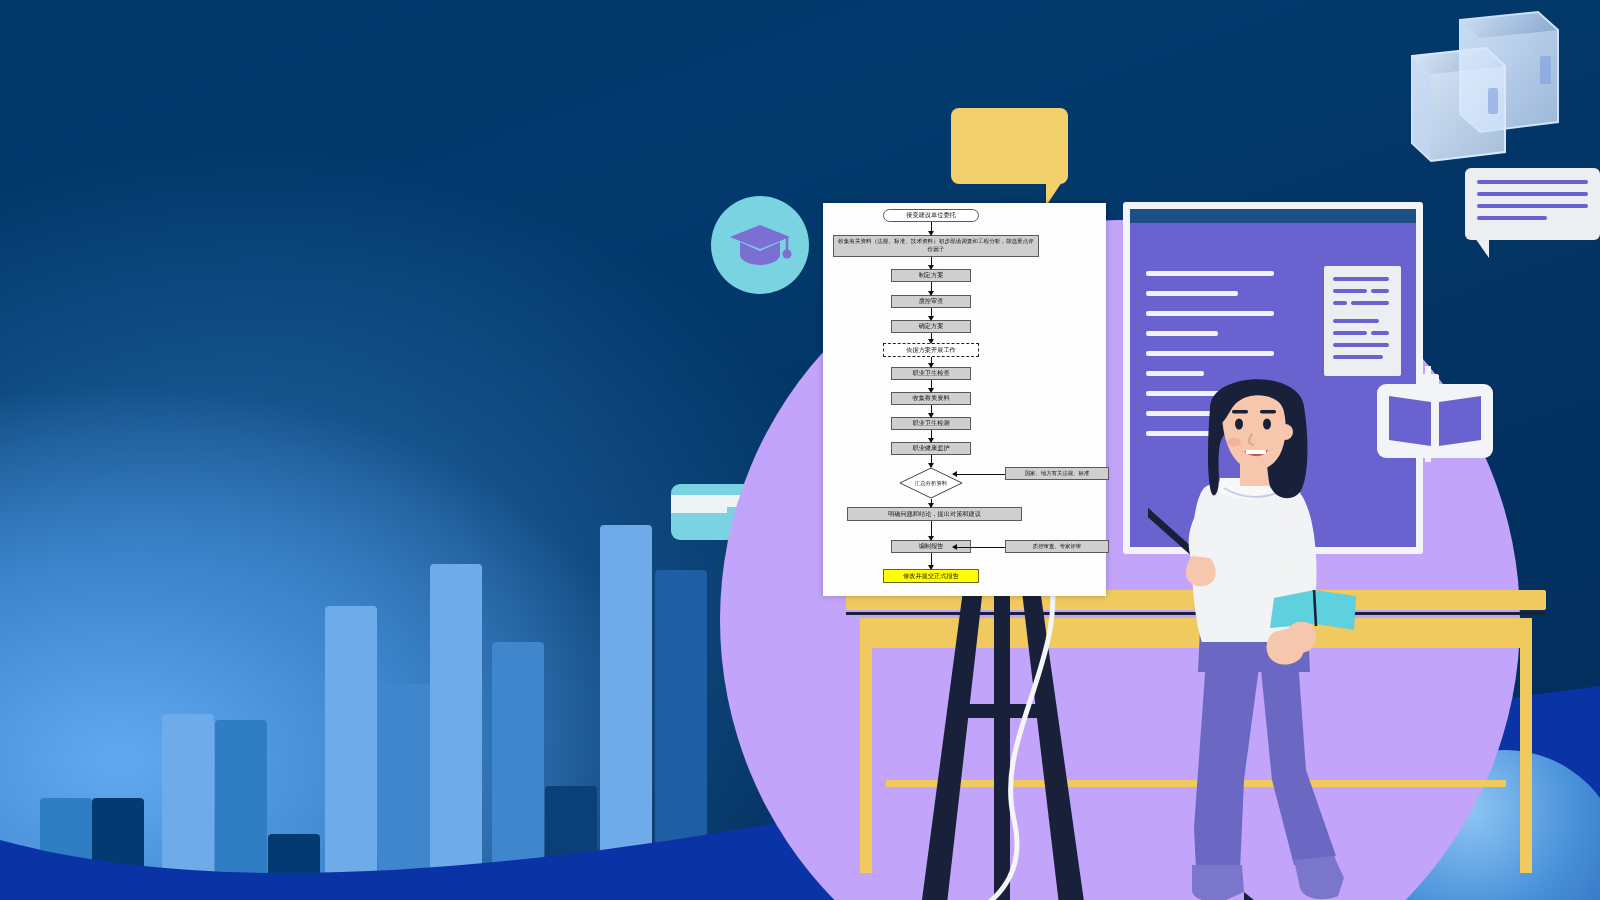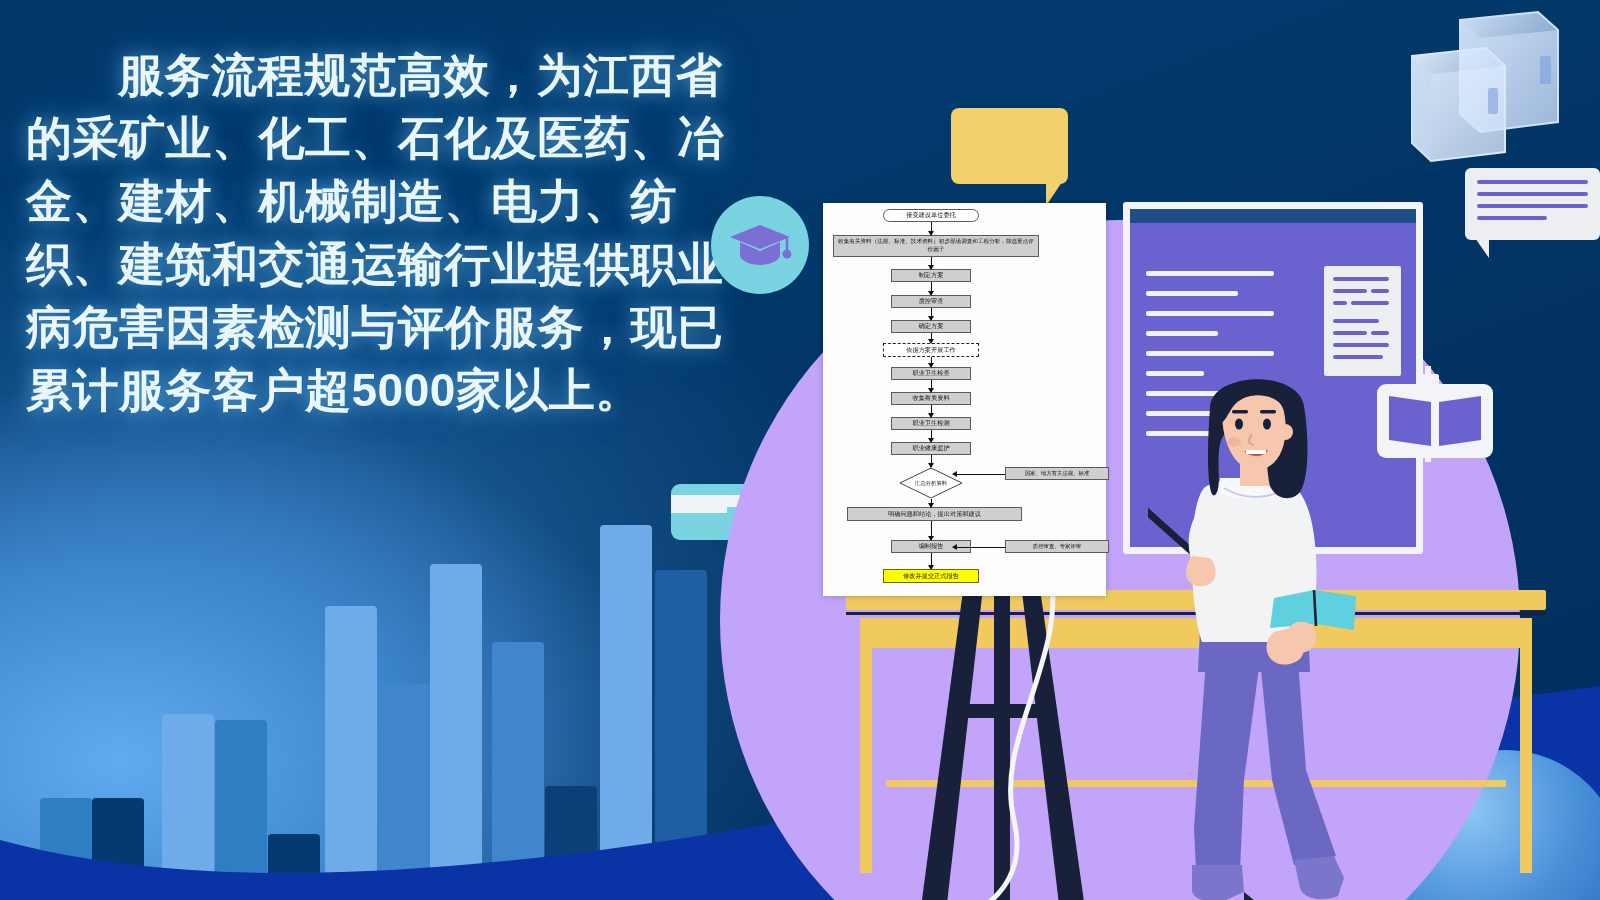--- a/index.html
+++ b/index.html
@@ -108,21 +108,20 @@
       <radialGradient id="gcirc" cx="35%" cy="25%" r="80%">
         <stop offset="0%" stop-color="#8fc6f4"></stop>
           <stop offset="55%" stop-color="#4a92da"></stop>
         <stop offset="100%" stop-color="#2f6fbd"></stop>
       </radialGradient>
     </defs>
     <path d="M0,300 L0,240 C220,300 520,270 820,215 C1100,165 1330,120 1600,86 L1600,300 Z" fill="#0a33a6"></path>
     <circle cx="1505" cy="268" r="118" fill="url(#gcirc)"></circle>
   </svg>
 
-  <div class="headline">服务流程规范高效，为江西省的采矿业、化工、石化及医药、冶金、建材、机械制造、电力、纺织、建筑和交通运输行业提供职业病危害因素检测与评价服务，现已累计服务客户超5000家以上。</div>
 
   <div class="cap-badge">
     <svg width="66" height="48" viewBox="0 0 66 48">
       <path d="M33 4 L63 16 L33 28 L3 16 Z" fill="#7b6fd4"></path>
       <path d="M13 21 L13 34 C13 40 24 44 33 44 C42 44 53 40 53 34 L53 21 L33 30 Z" fill="#7b6fd4"></path>
       <path d="M60 17 L60 30" stroke="#7b6fd4" stroke-width="2.5"></path>
       <circle cx="60" cy="33" r="4.5" fill="#7b6fd4"></circle>
     </svg>
   </div>
 

